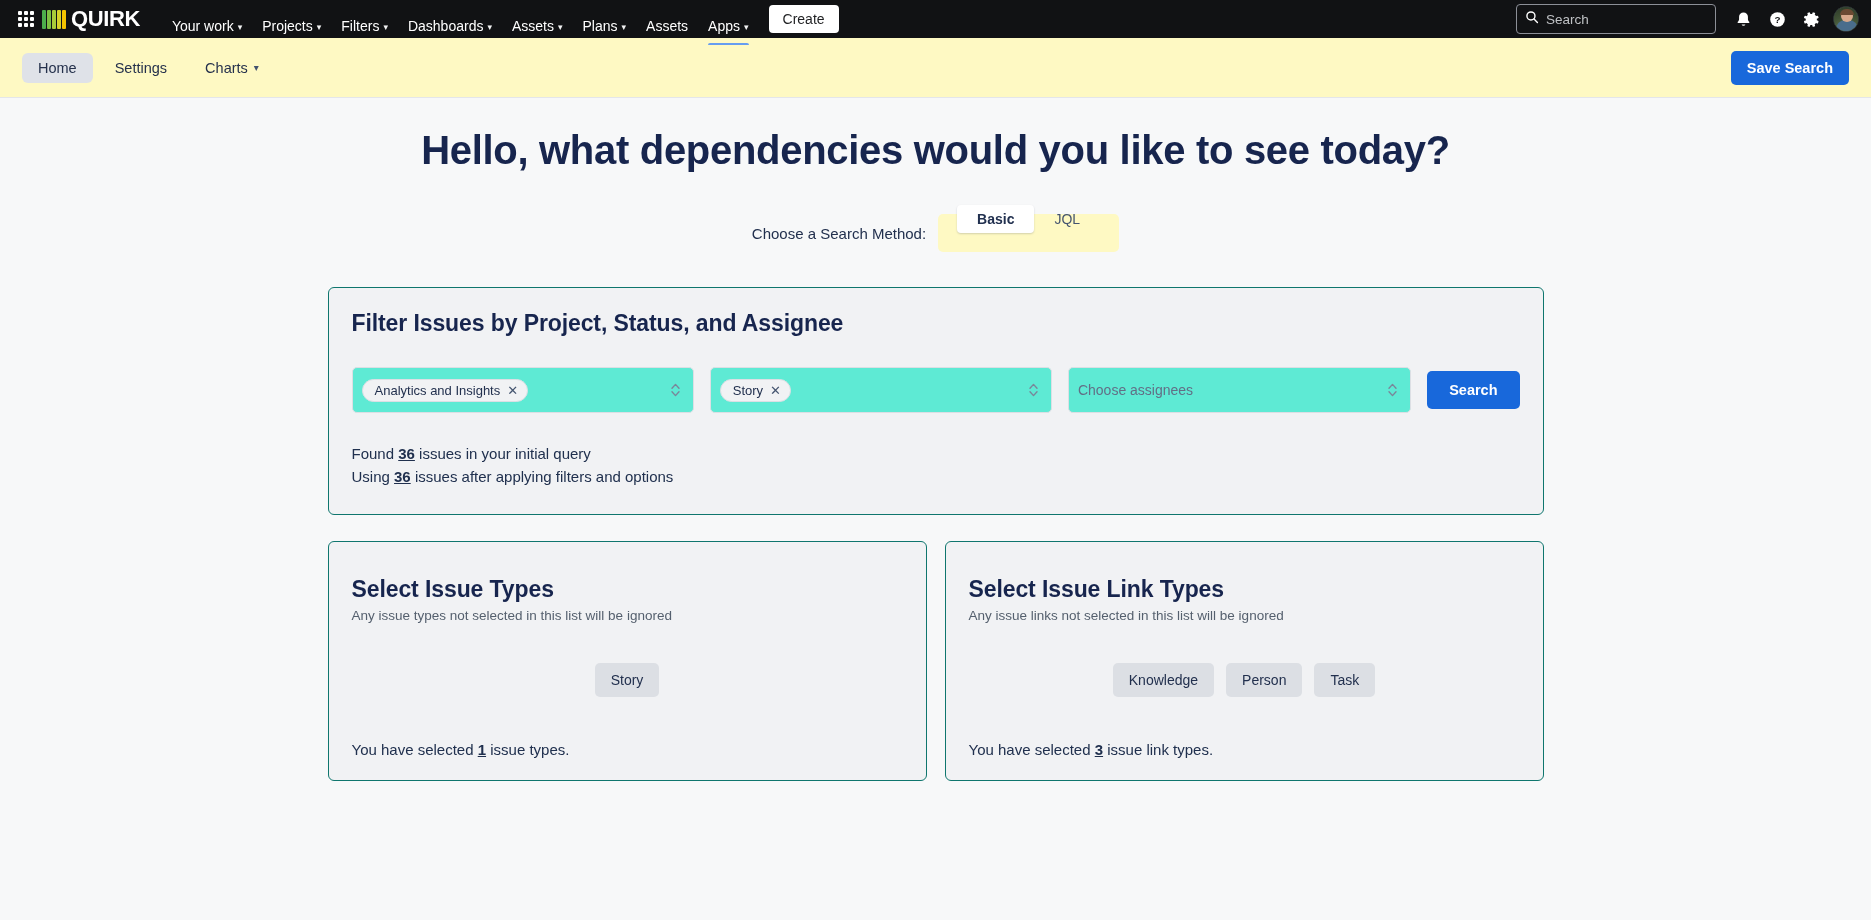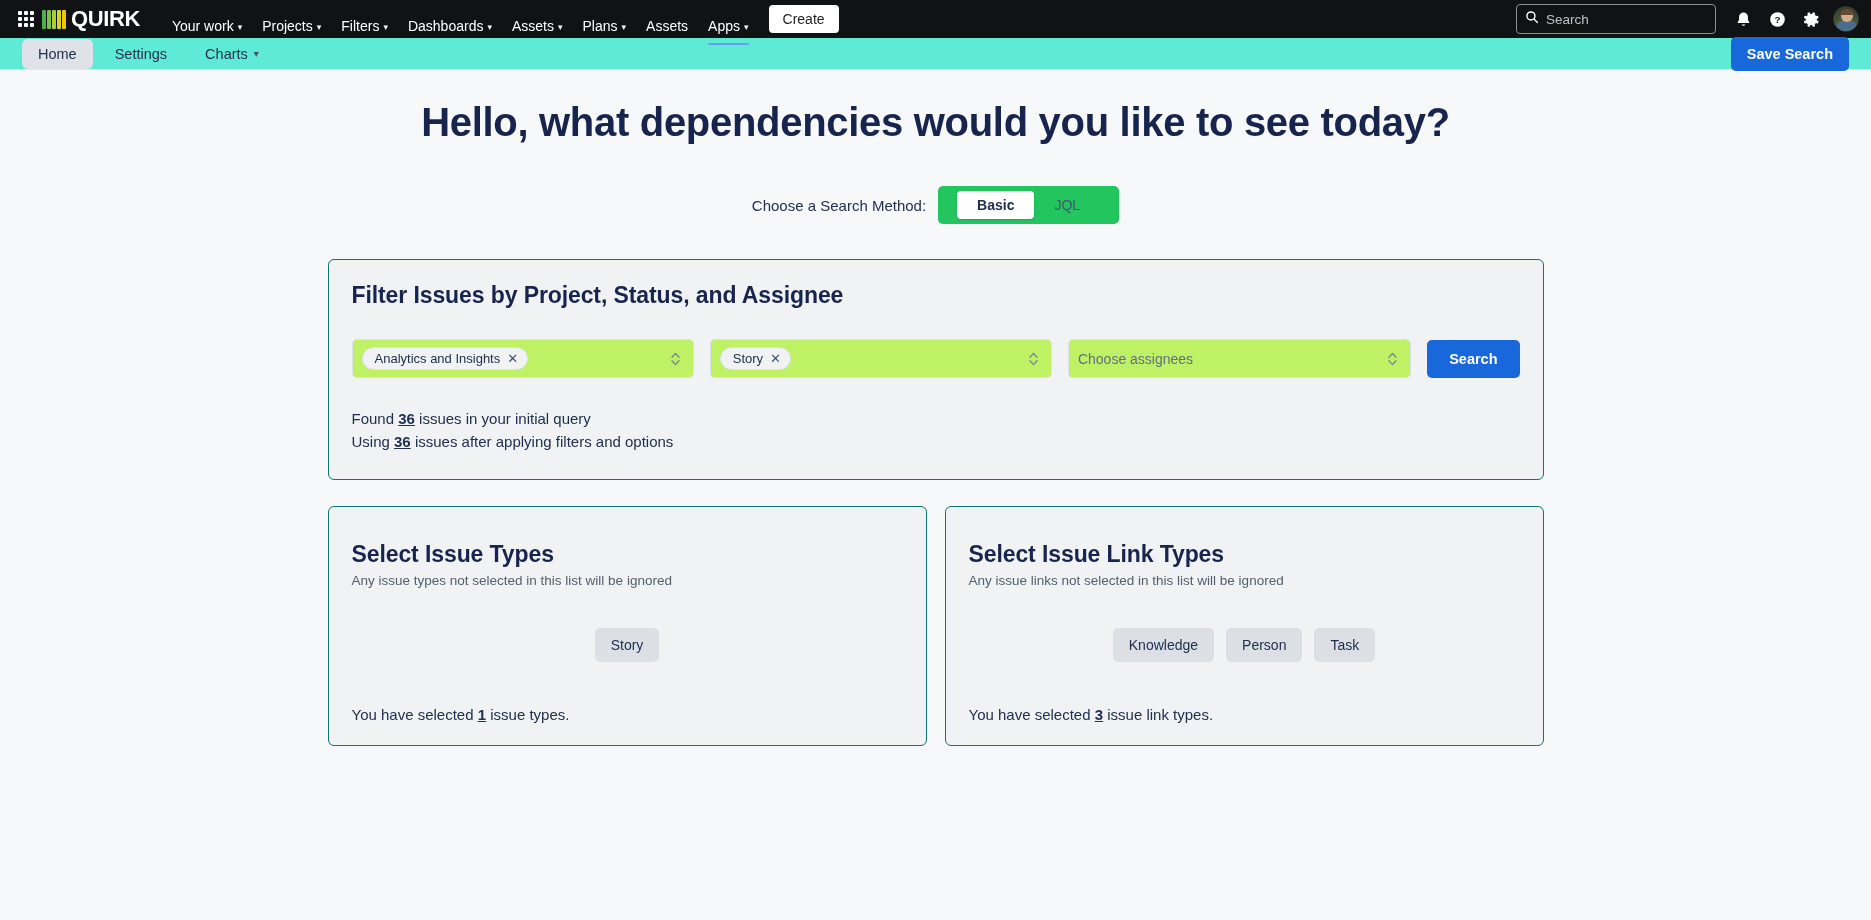--- a/index.html
+++ b/index.html
@@ -108,22 +108,22 @@
     position: relative;
     border: 1px solid #2b2f33;
   }
   .avatar .av-sky { position:absolute; inset:0; background: radial-gradient(circle at 50% 120%, #6f8f63 0%, #415236 60%, #2c3827 100%); }
   .avatar .av-head { position:absolute; left:7px; top:3px; width:12px; height:12px; border-radius:50%; background:#d8a98c; }
   .avatar .av-hair { position:absolute; left:6px; top:2px; width:14px; height:6px; border-radius:7px 7px 0 0; background:#6b4a33; }
   .avatar .av-body { position:absolute; left:2px; bottom:0; width:22px; height:11px; border-radius:9px 9px 0 0; background:#4a6d8c; }
 
   
   .subnav {
-    height: 32px;
-    background: #5eead4;
+    height: 60px;
+    background: #fef9c3;
     border-bottom: 1px solid #e4e6ea;
     display: flex; align-items: center;
     padding: 0 22px;
   }
   .subnav-items { display:flex; align-items:center; gap: 6px; }
   .subnav-item {
     font-size: 14.5px;
     color: #25314c;
     padding: 7px 16px;
     border-radius: 6px;
@@ -157,22 +157,22 @@
     letter-spacing: -0.3px;
     line-height: 1.2;
   }
   .method-row {
     margin-top: 40px;
     display: flex; align-items: center; justify-content: center;
     gap: 12px;
   }
   .method-label { font-size: 15px; color: #22304e; }
   .toggle-group {
-    display: flex; align-items: center;
-    background: #22c55e;
+    display: flex; align-items: flex-end;
+    background: #fef9c3;
     border-radius: 5px;
     padding: 19px;
     height: 34px;
   }
   .toggle-opt {
     font-size: 14px;
     font-weight: 700;
     color: #21304f;
     padding: 0 20px;
     height: 28px;
@@ -198,22 +198,22 @@
     width: 1216px;
     margin: 35px auto 0;
     padding: 22px 23px 26px;
   }
   .selects-row {
     display: flex; align-items: center;
     gap: 16px;
     margin-top: 30px;
   }
   .select-field {
-    height: 39px;
-    background: #bef264;
+    height: 46px;
+    background: #5eead4;
     border: 1px solid #dcdfe4;
     border-radius: 5px;
     display: flex; align-items: center;
     padding: 0 6px 0 9px;
     cursor: pointer;
     position: relative;
   }
   .select-field.w1 { width: 347px; }
   .select-field.w2 { width: 347px; }
   .select-field.w3 { width: 348px; }

